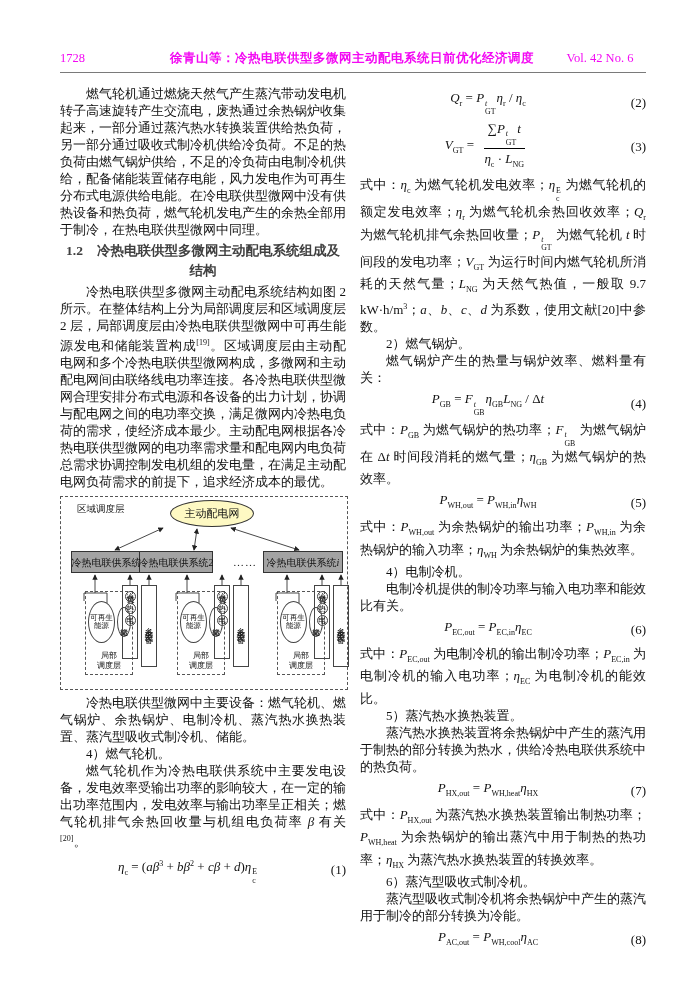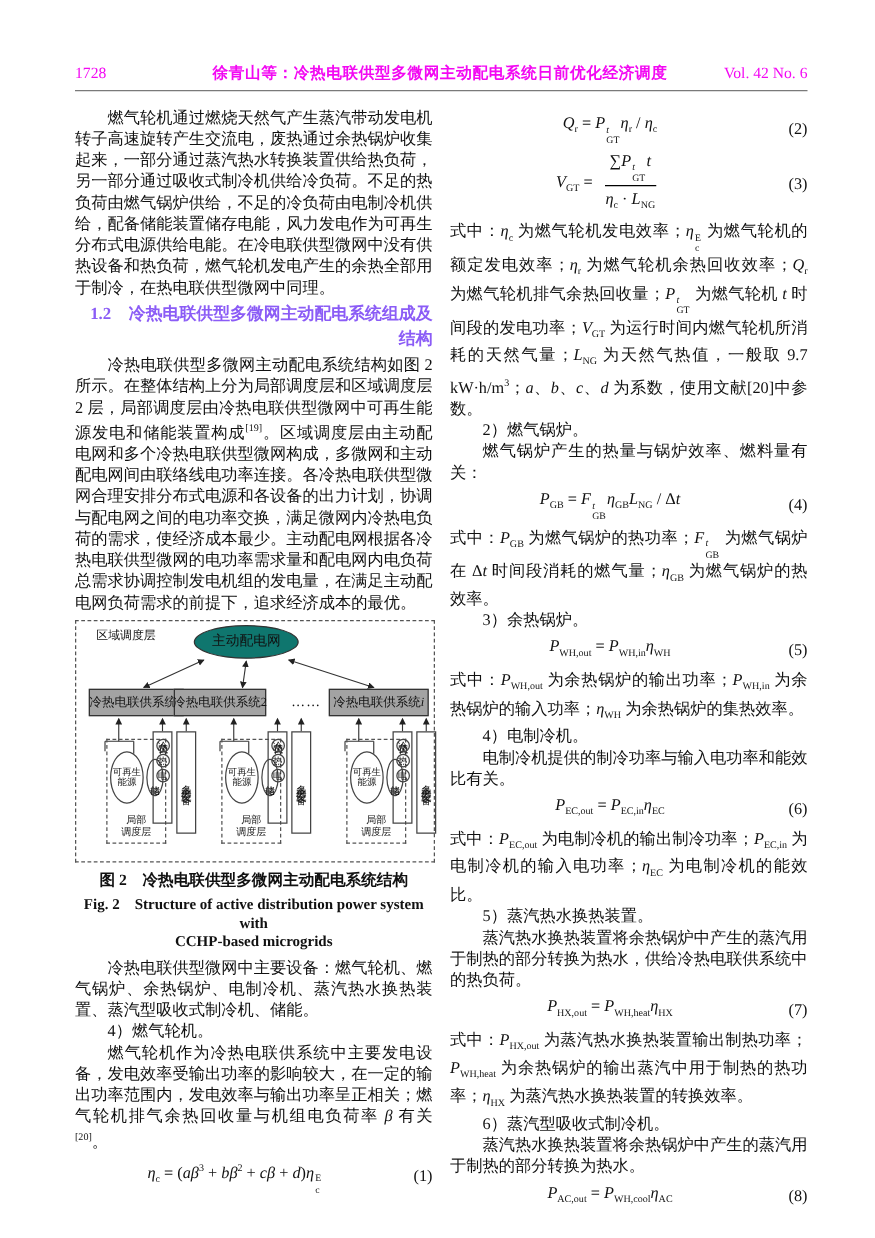--- a/index.html
+++ b/index.html
@@ -6,57 +6,57 @@
   html,body { background:#ffffff; }
   body { width:700px; height:990px; overflow:hidden;
          font-family:"Liberation Serif","DejaVu Serif",serif; color:#111; }
   .page { width:700px; height:788px; padding:50px 54px 0 60px; position:relative; }
 
   
   .running-head { display:flex; align-items:baseline; color:#f308f3;
                   border-bottom:1.5px solid #7a7a7a; padding-bottom:5px; font-size:12.5px; }
   .rh-page { width:90px; }
   .rh-title { flex:1; text-align:center; font-weight:bold; letter-spacing:0.5px; }
-  .rh-vol { width:92px; text-align:right; }
+  .rh-vol { width:92px; text-align:center; }
 
   
   .columns { display:flex; gap:14px; margin-top:12px; }
   .col { width:286px; font-size:13px; line-height:17px; text-align:justify; }
   .col p { margin:0; }
   p.indent { text-indent:2em; }
   p.noindent { text-indent:0; }
   sup { font-size:0.62em; }
   sub { font-size:0.62em; }
 
   
-  .sec-h { color:#8b5cf6; font-weight:bold; font-size:13.5px; line-height:20px;
-           margin:3px 0 2px 0; text-align:right; }
+  .sec-h { color:#404040; font-weight:bold; font-size:13.5px; line-height:20px;
+           margin:3px 0 2px 0; text-align:center; }
   .sec-num { margin-right:14px; }
 
   
   .equation { display:flex; align-items:center; margin:4px 0; font-size:13px; }
   .eq-b { flex:1; text-align:center; }
   .eq-n { width:30px; text-align:right; }
   .ss { display:inline-flex; flex-direction:column; align-items:flex-start;
         vertical-align:-0.45em; font-size:0.6em; line-height:1.05; margin:0 1px; }
   .ss > * { display:block; font-style:normal; }
   .ss > i { font-style:italic; }
   .frac { display:inline-flex; flex-direction:column; align-items:center;
           vertical-align:middle; margin:0 3px; }
   .frac .fn { border-bottom:1px solid #000; padding:0 4px 1px 4px; }
   .frac .fd { padding:1px 4px 0 4px; }
 
   
   .fig { margin:6px 0 4px 0; }
   .figbox { position:relative; width:288px; height:194px; border:1px dashed #555; }
   .figsvg { position:absolute; left:0; top:0; width:288px; height:194px; }
   .region-label { position:absolute; left:6px; top:4px; font-size:9.5px;padding-left:10px; }
-  .adn-ellipse { position:absolute; left:94px; top:3px; width:84px; height:27px;
+  .adn-ellipse { position:absolute; left:109px; top:3px; width:84px; height:27px;
                  border:1px solid #333; border-radius:50%; font-size:11px;
-                 display:flex; align-items:center; justify-content:center; background:#0f766e; }
+                 display:flex; align-items:center; justify-content:center; background:#fef9c3; }
   .sysbox { position:absolute; top:54px; height:22px; border:1px solid #333;
             font-size:10px; display:flex; align-items:center; justify-content:center;
             background:#a3a3a3; white-space:nowrap; }
   .sys-dots { position:absolute; left:172px; top:57px; font-size:11px; letter-spacing:1px; }
 
   .mg-group { position:absolute; top:84px; width:88px; height:106px; }
   .mg-dashed { position:absolute; left:0; top:10px; width:48px; height:84px; border:1px dashed #555;margin-left:16px; }
   .mg-renew { position:absolute; left:2px; top:9px; width:27px; height:42px;
               border:1px solid #444; border-radius:50%; font-size:7.5px; line-height:1.15;
               display:flex; align-items:center; justify-content:center; text-align:center; }
@@ -191,27 +191,20 @@
             <div class="mg-load">
               <span class="mg-load-label">负荷</span>
               <span class="mg-circle">冷</span>
               <span class="mg-circle">热</span>
               <span class="mg-circle">电</span>
             </div>
             <div class="mg-equip">多类型设备</div>
           </div>
         </div>
 
-        <figcaption>
-          <div class="fig-cap-zh">图 2　冷热电联供型多微网主动配电系统结构</div>
-          <div class="fig-cap-en">
-            <div>Fig. 2　Structure of active distribution power system with</div>
-            <div>CCHP-based microgrids</div>
-          </div>
-        </figcaption>
       </figure>
 
 
       <p class="indent">冷热电联供型微网中主要设备：燃气轮机、燃气锅炉、余热锅炉、电制冷机、蒸汽热水换热装置、蒸汽型吸收式制冷机、储能。</p>
       <p class="indent">4）燃气轮机。</p>
       <p class="indent">燃气轮机作为冷热电联供系统中主要发电设备，发电效率受输出功率的影响较大，在一定的输出功率范围内，发电效率与输出功率呈正相关；燃气轮机排气余热回收量与机组电负荷率 <i>β</i> 有关<sup>[20]</sup>。</p>
 
       <div class="equation">
         <span class="eq-b"><i>η</i><sub>c</sub> = (<i>aβ</i><sup>3</sup> + <i>bβ</i><sup>2</sup> + <i>cβ</i> + <i>d</i>)<i>η</i><span class="ss">
               <span>E</span>
@@ -254,21 +247,20 @@
               <i>t</i>
               <span>GB</span>
             </span><i>η</i><sub>GB</sub><i>L</i><sub>NG</sub> / Δ<i>t</i></span>
         <span class="eq-n">(4)</span>
       </div>
       <p class="noindent">式中：<i>P</i><sub>GB</sub> 为燃气锅炉的热功率；<i>F</i><span class="ss">
             <i>t</i>
             <span>GB</span>
           </span> 为燃气锅炉在 Δ<i>t</i> 时间段消耗的燃气量；<i>η</i><sub>GB</sub> 为燃气锅炉的热效率。</p>
 
-      <p class="indent">3）余热锅炉。</p>
       <div class="equation">
         <span class="eq-b"><i>P</i><sub>WH,out</sub> = <i>P</i><sub>WH,in</sub><i>η</i><sub>WH</sub></span>
         <span class="eq-n">(5)</span>
       </div>
       <p class="noindent">式中：<i>P</i><sub>WH,out</sub> 为余热锅炉的输出功率；<i>P</i><sub>WH,in</sub> 为余热锅炉的输入功率；<i>η</i><sub>WH</sub> 为余热锅炉的集热效率。</p>
 
       <p class="indent">4）电制冷机。</p>
       <p class="indent">电制冷机提供的制冷功率与输入电功率和能效比有关。</p>
       <div class="equation">
         <span class="eq-b"><i>P</i><sub>EC,out</sub> = <i>P</i><sub>EC,in</sub><i>η</i><sub>EC</sub></span>
@@ -278,21 +270,21 @@
 
       <p class="indent">5）蒸汽热水换热装置。</p>
       <p class="indent">蒸汽热水换热装置将余热锅炉中产生的蒸汽用于制热的部分转换为热水，供给冷热电联供系统中的热负荷。</p>
       <div class="equation">
         <span class="eq-b"><i>P</i><sub>HX,out</sub> = <i>P</i><sub>WH,heat</sub><i>η</i><sub>HX</sub></span>
         <span class="eq-n">(7)</span>
       </div>
       <p class="noindent">式中：<i>P</i><sub>HX,out</sub> 为蒸汽热水换热装置输出制热功率；<i>P</i><sub>WH,heat</sub> 为余热锅炉的输出蒸汽中用于制热的热功率；<i>η</i><sub>HX</sub> 为蒸汽热水换热装置的转换效率。</p>
 
       <p class="indent">6）蒸汽型吸收式制冷机。</p>
-      <p class="indent">蒸汽热水换热装置将余热锅炉中产生的蒸汽用于制热的部分转换为热水。</p>
+      <p class="indent">蒸汽型吸收式制冷机将余热锅炉中产生的蒸汽用于制冷的部分转换为冷能。</p>
       <div class="equation">
         <span class="eq-b"><i>P</i><sub>AC,out</sub> = <i>P</i><sub>WH,cool</sub><i>η</i><sub>AC</sub></span>
         <span class="eq-n">(8)</span>
       </div>
 
     </div>
 
   </div>
 </div>
 

